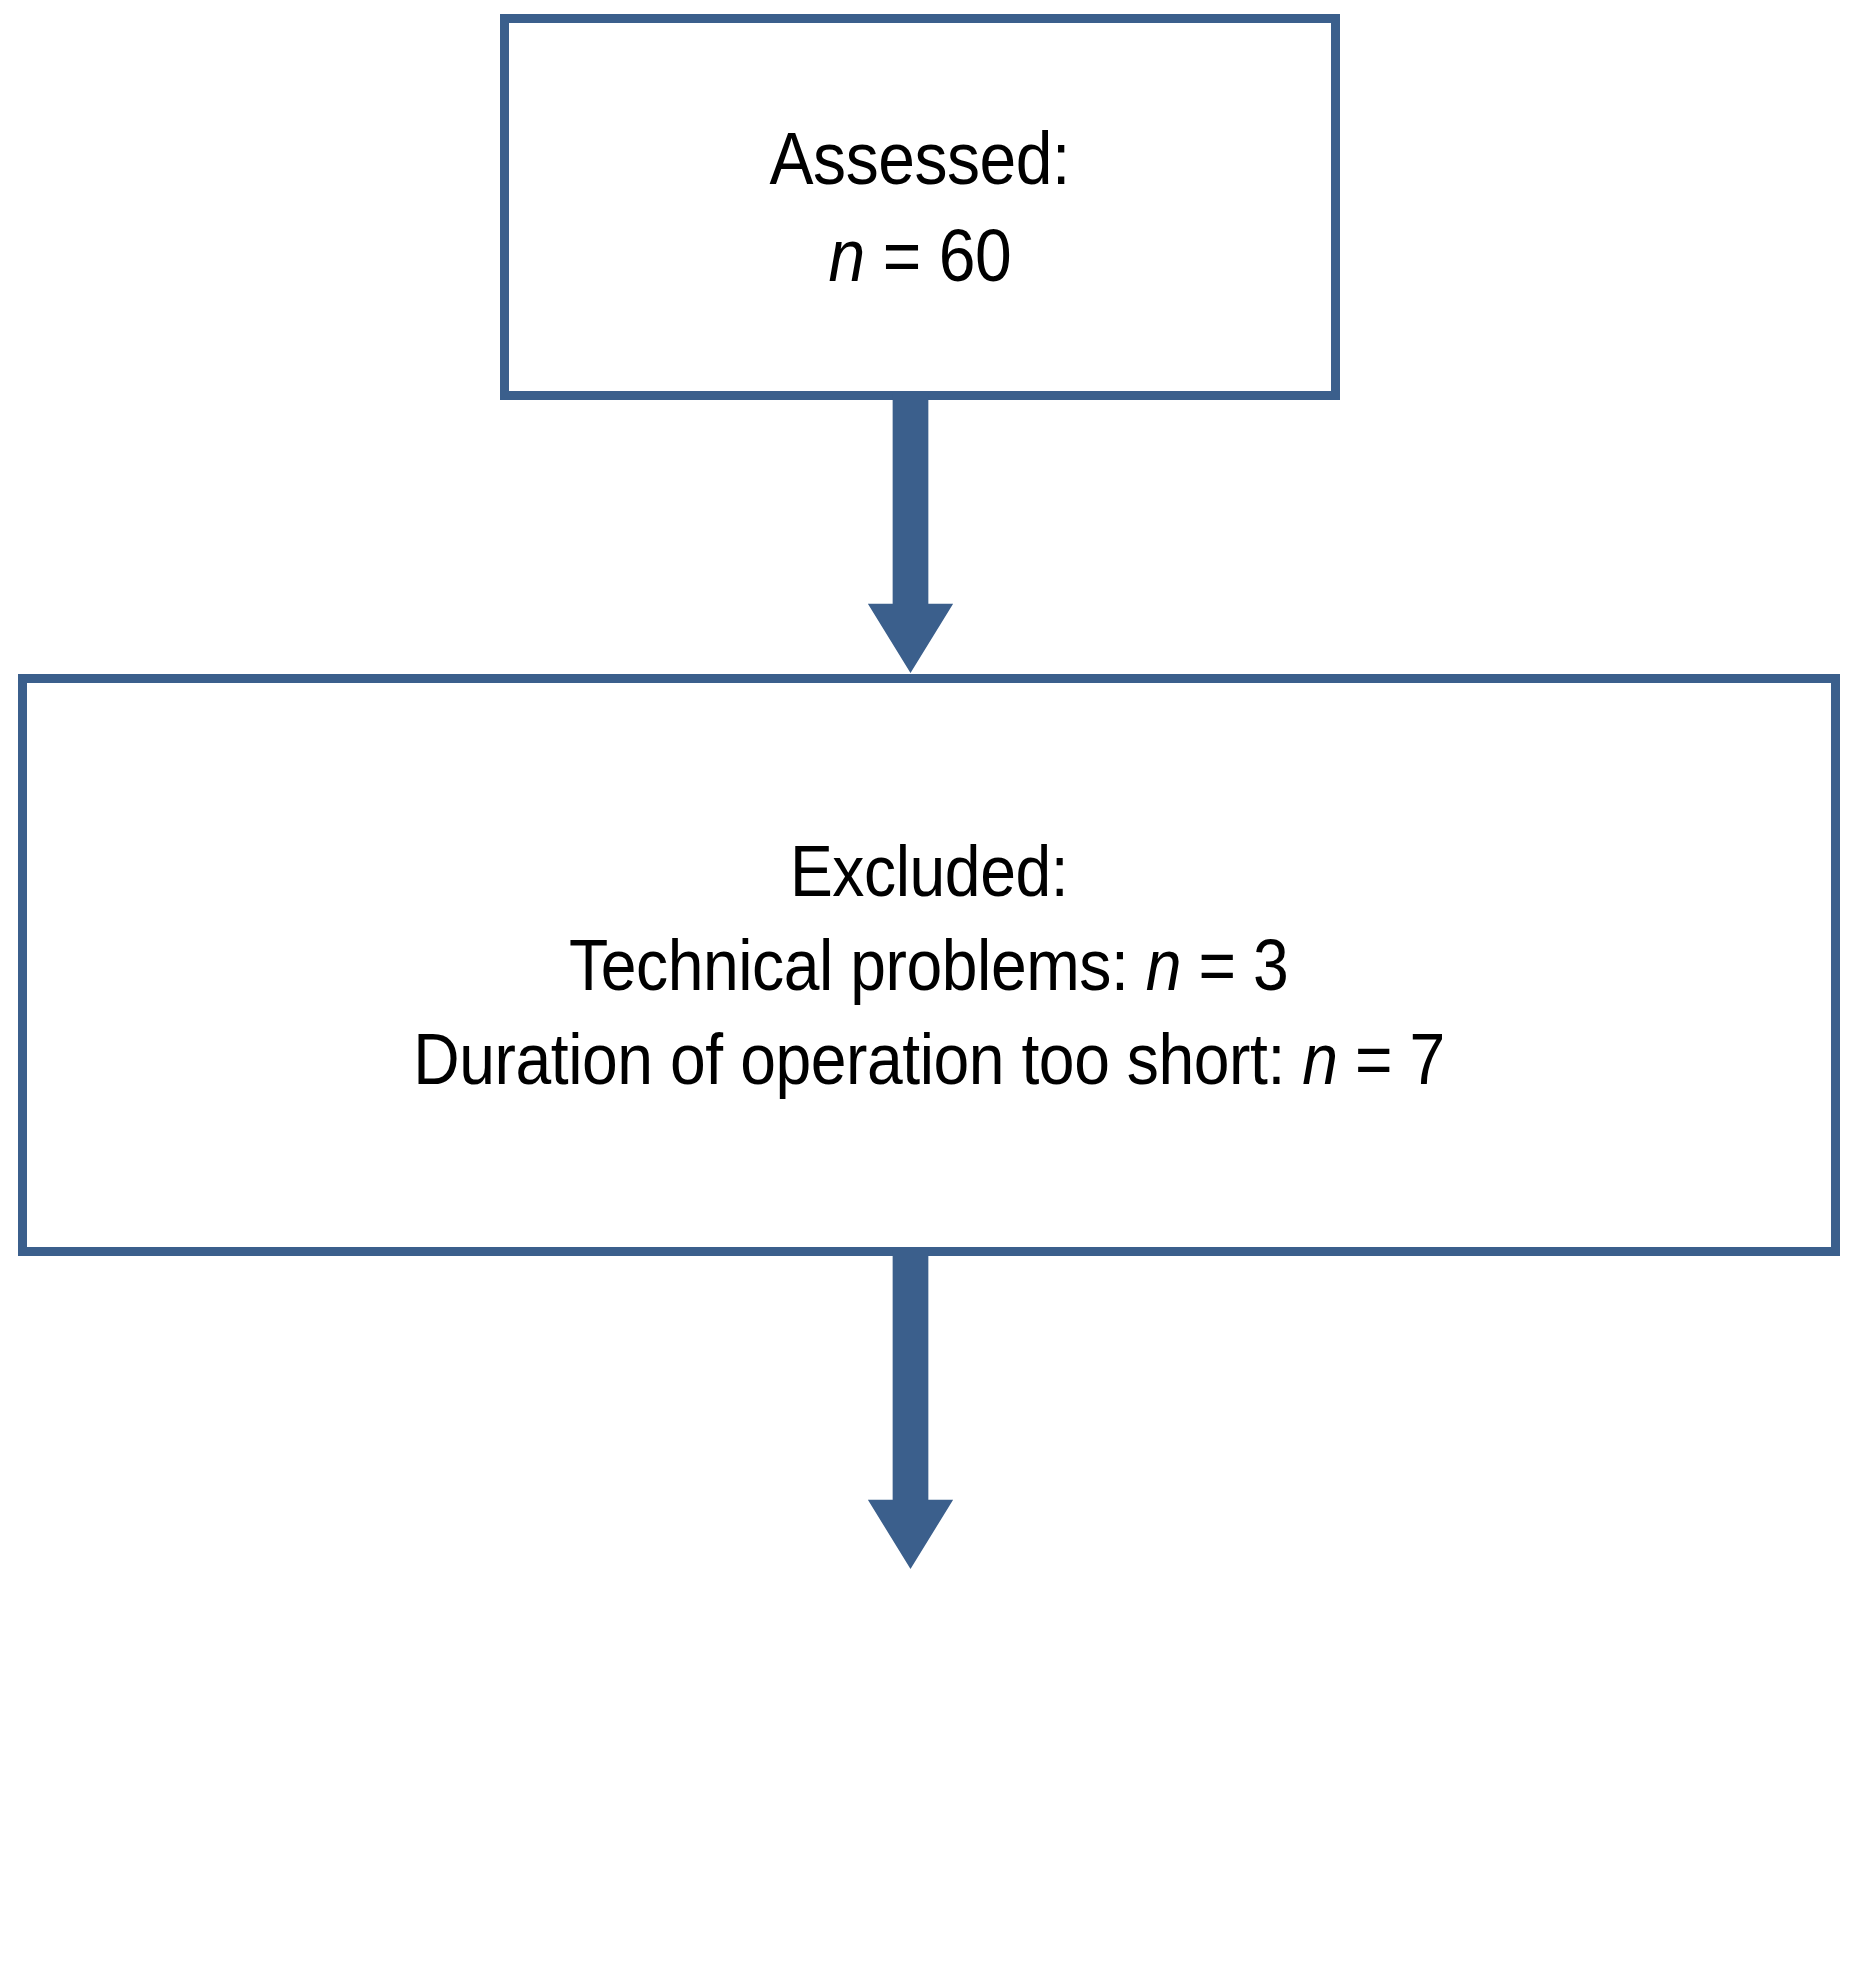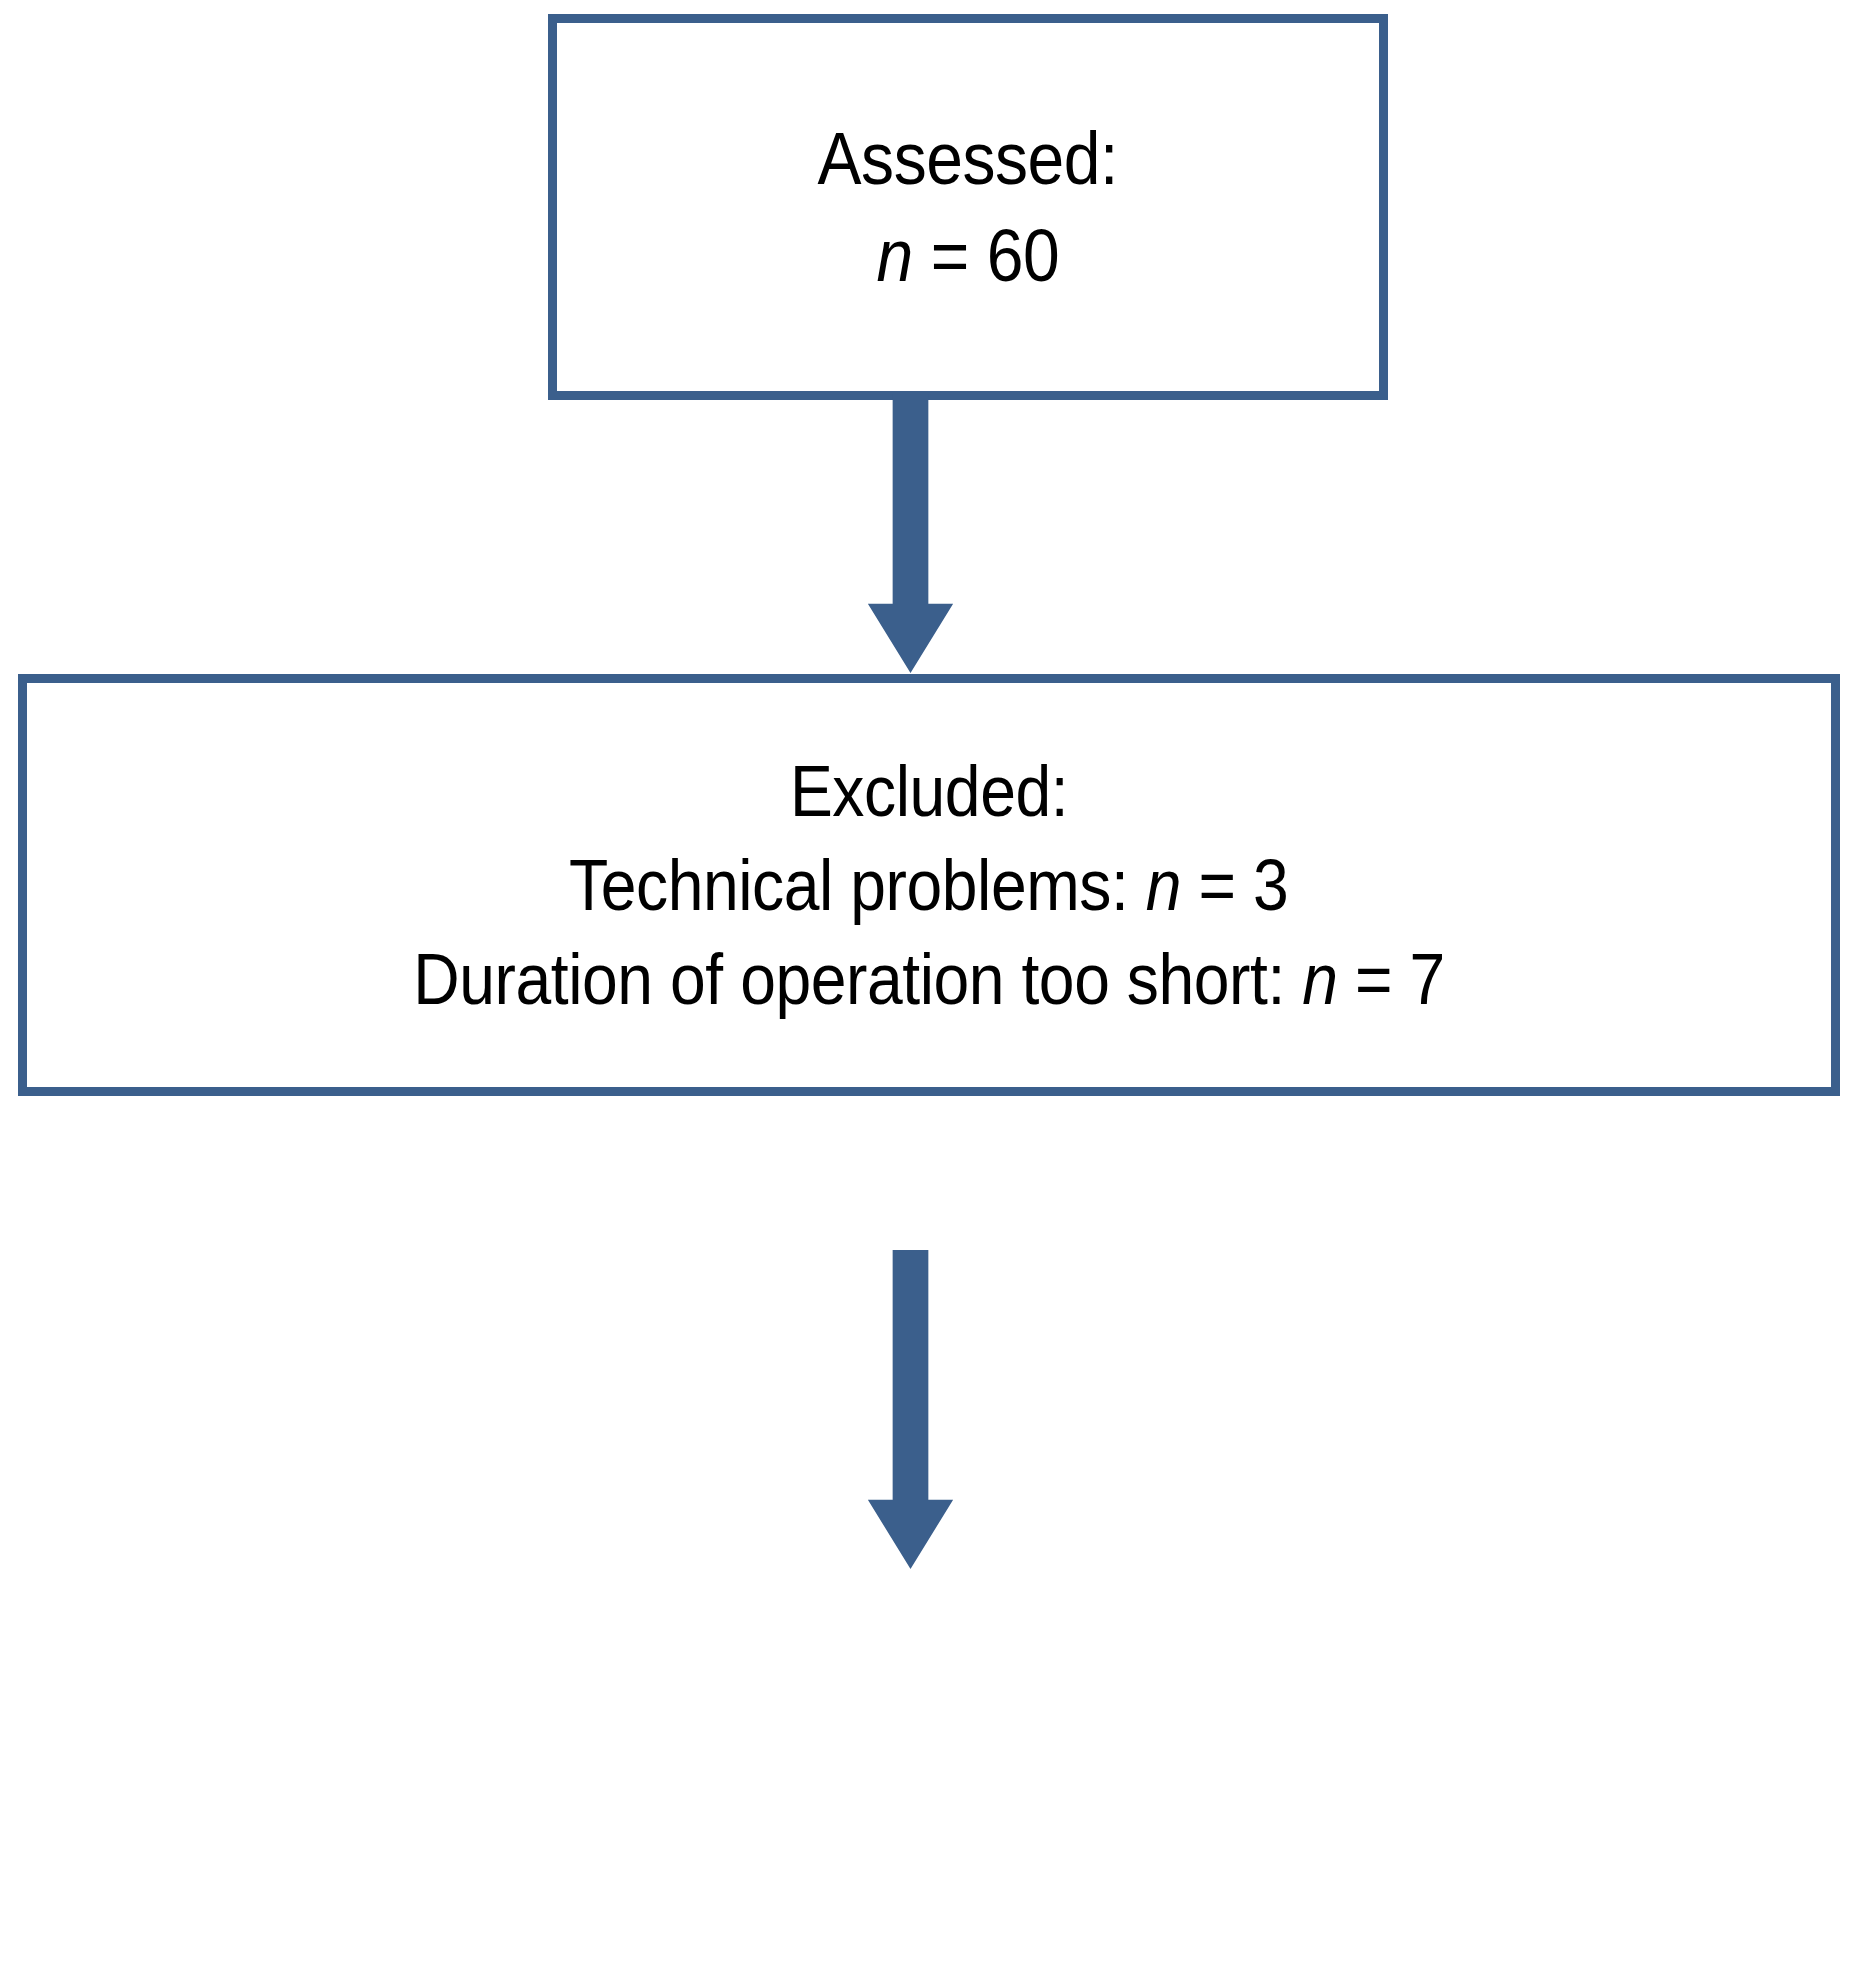--- a/index.html
+++ b/index.html
@@ -45,33 +45,32 @@
     font-style: italic;
   }
 
   
   #box-assessed {
     left: 500px;
     top: 14px;
     width: 840px;
     height: 386px;
     border-width: 9px;
-    margin-left: 48px;
   }
   #box-assessed .node-line {
     font-size: 75px;
     line-height: 97px;
   }
 
   
   #box-excluded {
     left: 18px;
     top: 674px;
     width: 1822px;
-    height: 422px;
+    height: 582px;
     border-width: 9px;
   }
   #box-excluded .node-line {
     font-size: 73px;
     line-height: 94px;
   }
 
   
   #box-analysed {
     left: 234px;

